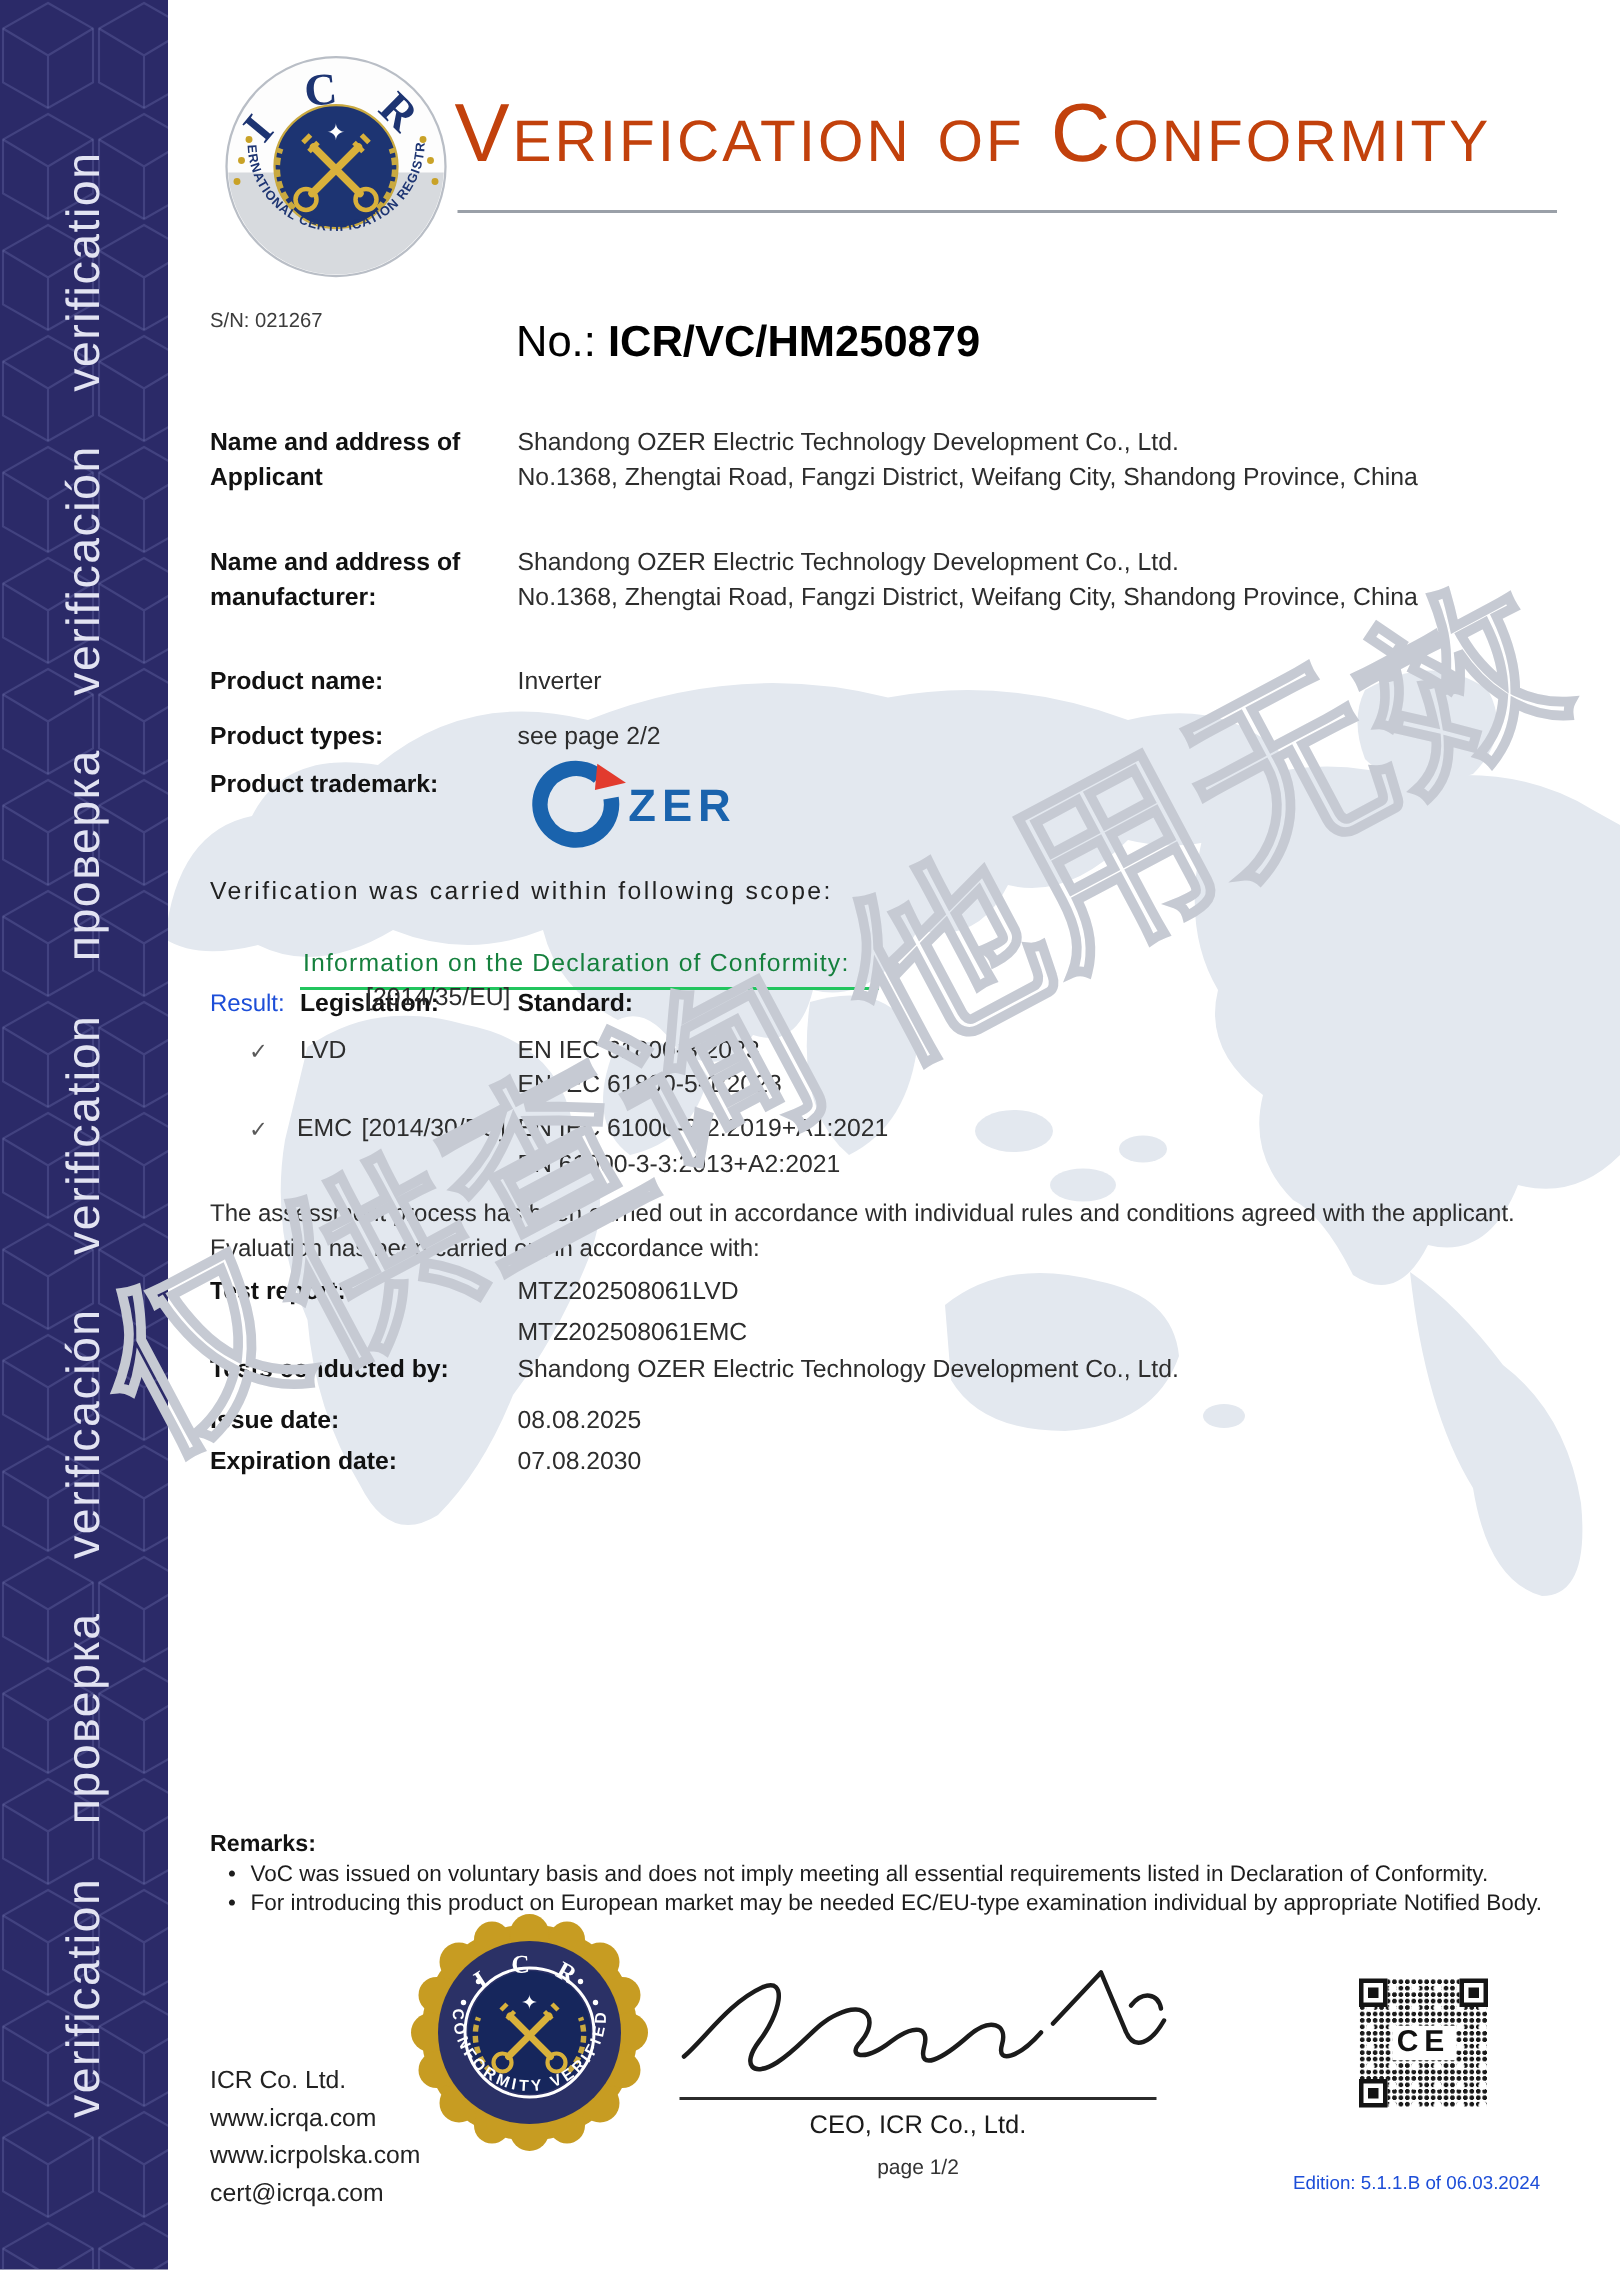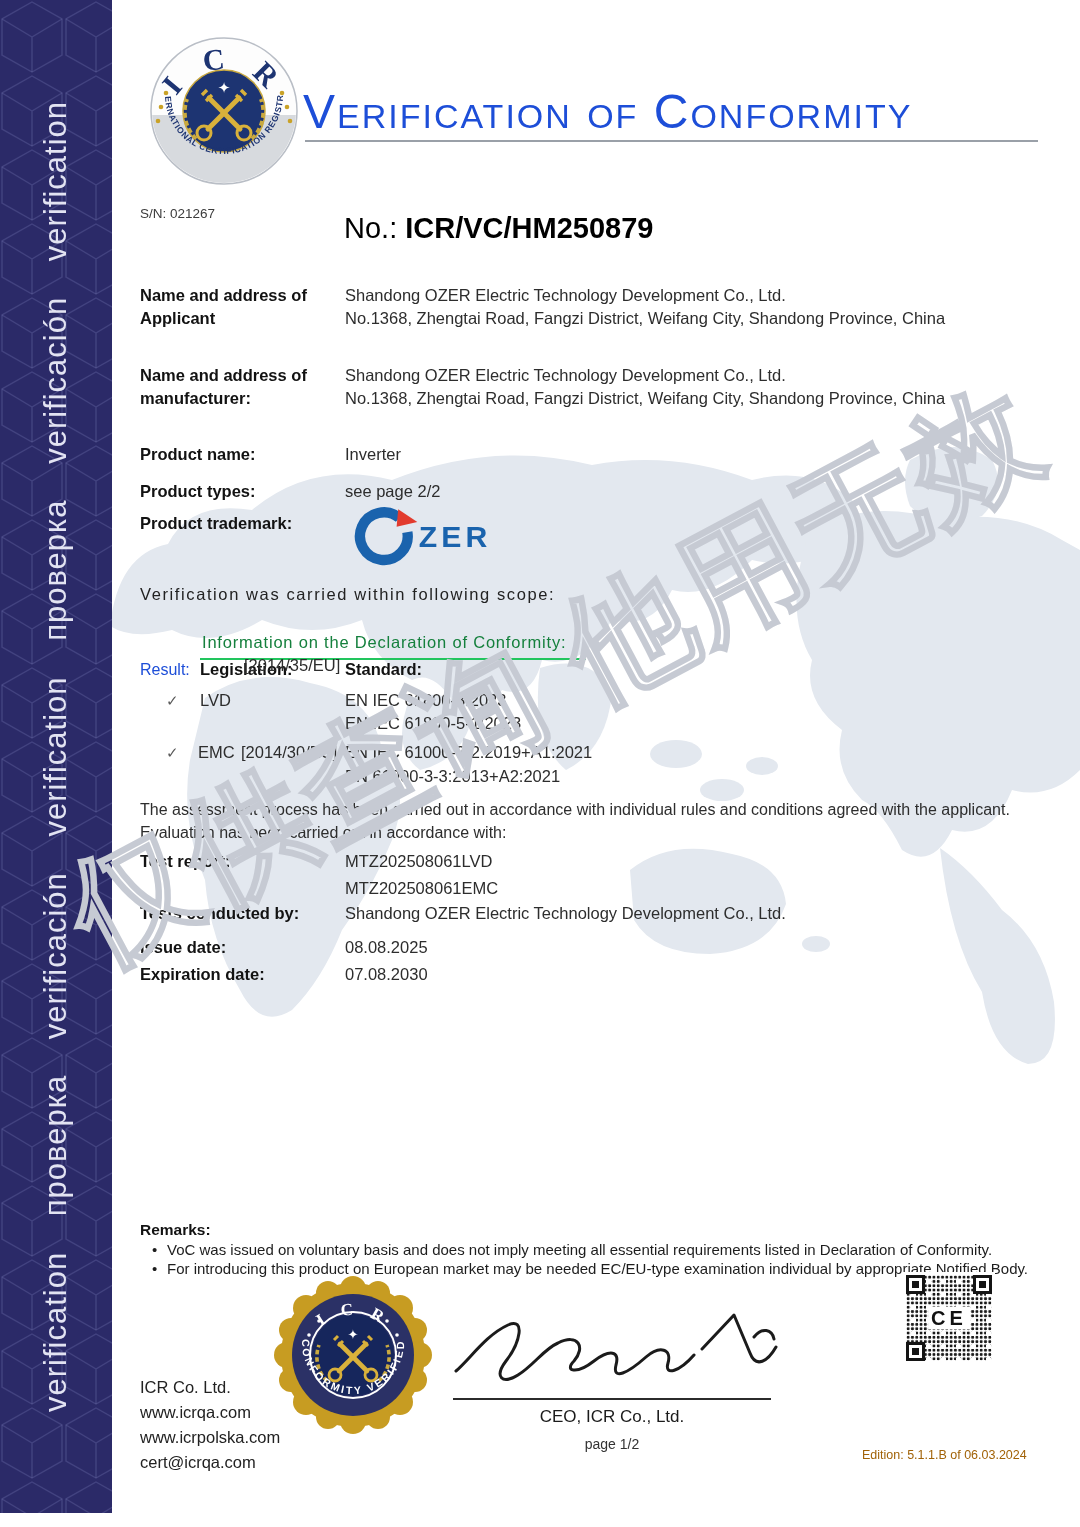--- a/index.html
+++ b/index.html
@@ -22,22 +22,22 @@
   .watermark { position:absolute; left:75px; top:845px; height:150px; z-index:6;
     transform-origin:0 50%; transform:rotate(-28deg);
     font-size:126px; font-weight:700; letter-spacing:4px; white-space:nowrap;
     color:transparent; -webkit-text-stroke:2.5px #c6cad3; pointer-events:none; }
   
   .t  { position:absolute; z-index:4; font-size:16.5px; color:#2d2d2d; white-space:nowrap; }
   .lbl{ font-weight:bold; color:#121212; }
   
   .icr-logo { position:absolute; left:148px; top:34px; z-index:4; }
   .page-title { position:absolute; left:303px; top:56px; z-index:4;
-    font-variant:small-caps; font-size:48px; font-weight:500; letter-spacing:2px;
-    color:#1d4ed8;margin-top:28px; }
+    font-variant:small-caps; font-size:55px; font-weight:500; letter-spacing:2px;
+    color:#c2410c; }
   .title-rule { position:absolute; left:305px; top:140px; width:733px; height:2px;
     background:#9aa0a8; z-index:4; }
   .sn { position:absolute; left:140px; top:206px; font-size:13.5px; color:#3c3c3c; z-index:4; }
   .no-line { position:absolute; left:344px; top:212px; font-size:29px; color:#000; z-index:4; }
   .no-line b { font-weight:700; }
   
   .info-heading { position:absolute; left:200px; top:633px; z-index:4;
     font-size:16.5px; letter-spacing:.8px; color:#15803d;
     padding:0 20px 6px 2px; border-bottom:2px solid #22c55e; }
   .check { color:#5a5a5a; font-size:15px; }
@@ -45,34 +45,34 @@
   .bullet { position:absolute; z-index:4; font-size:15px; color:#1d1d1d; }
   
   .badge { position:absolute; left:272px; top:1274px; z-index:4; }
   .sig { position:absolute; left:450px; top:1303px; z-index:4; }
   .sig-line { position:absolute; left:453px; top:1398px; width:318px; height:2px;
     background:#2b2b2b; z-index:4; }
   .sig-name { position:absolute; left:453px; top:1407px; width:318px; text-align:center;
     font-size:17px; color:#1b1b1b; z-index:4; }
   .sig-page { position:absolute; left:453px; top:1436px; width:318px; text-align:center;
     font-size:14px; color:#333; z-index:4; }
-  .qr { position:absolute; left:903px; top:1272px; width:92px; height:92px;
+  .qr { position:absolute; left:903px; top:1316px; width:92px; height:92px;
     background:#fff; z-index:4; }
   .qr-dots { position:absolute; inset:3px;
     background-image:
       radial-gradient(circle, #ffffff 2.6px, rgba(255,255,255,0) 2.9px),
       radial-gradient(circle, #1a1a1a 1.55px, rgba(0,0,0,0) 1.75px);
     background-size: 15px 13px, 4.3px 4.3px; }
   .qf { position:absolute; width:19px; height:19px; border:3.2px solid #141414; background:#fff; }
   .qf::after { content:""; position:absolute; inset:2.6px; background:#141414; }
   .qf.tl { left:3px; top:3px; } .qf.tr { right:3px; top:3px; } .qf.bl { left:3px; bottom:3px; }
   .qr-ce { position:absolute; left:50%; top:50%; transform:translate(-50%,-50%);
     background:#fff; padding:0 3px; font-weight:bold; font-size:20px;
     letter-spacing:4px; color:#111; }
-  .edition { position:absolute; left:862px; top:1448px; font-size:12.5px; color:#a16207; z-index:4; }
+  .edition { position:absolute; left:862px; top:1448px; font-size:12.5px; color:#1d4ed8; z-index:4; }
 </style>
 </head>
 <body>
 
 <svg class="map" width="970" height="700" viewBox="0 0 970 700">
   <g fill="#e3e8ef">
     <path d="M0,258 Q8,186 58,176 Q80,132 142,142 Q202,92 282,112 Q382,72 482,97 Q562,82 642,112 Q702,97 742,132 Q756,156 740,176 Q690,204 642,192 Q602,232 562,222 Q542,262 502,252 Q472,302 432,292 Q422,332 392,322 Q372,352 342,332 Q322,302 302,312 Q262,292 252,252 Q202,272 152,252 Q102,282 62,262 Q22,272 0,258 Z"></path>
     <path d="M95,330 Q140,298 200,315 Q262,327 272,382 Q302,422 282,472 Q262,522 232,562 Q212,612 182,642 Q150,662 130,622 Q100,572 95,512 Q70,452 80,392 Z"></path>
     <path d="M300,330 q42,-12 62,20 q-10,42 -52,52 q-30,-22 -10,-72 Z"></path>
     <path d="M430,300 q52,-16 72,26 q-6,56 -46,76 q-36,-30 -26,-102 Z"></path>

